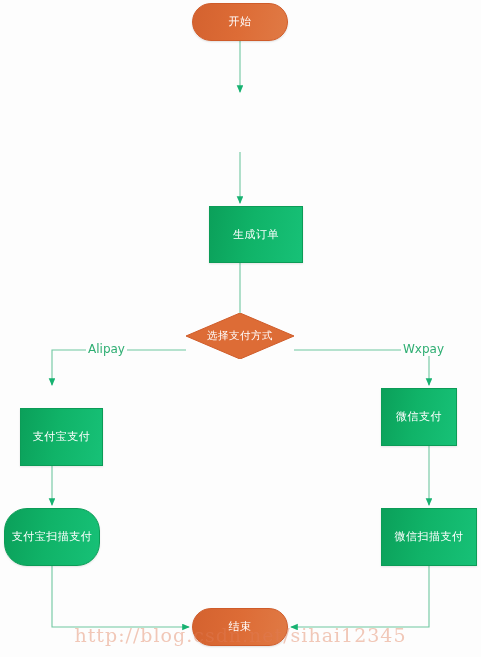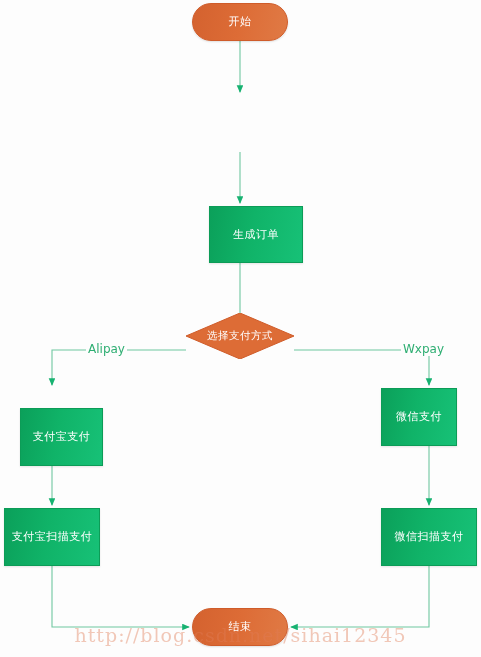--- a/index.html
+++ b/index.html
@@ -137,21 +137,21 @@
   </div>
 
   <div class="node node-process" style="left:20px; top:388px; width:83px; height:58px;margin-top:20px;">
     <span>支付宝支付</span>
   </div>
 
   <div class="node node-process" style="left:381px; top:388px; width:76px; height:58px;">
     <span>微信支付</span>
   </div>
 
-  <div class="node node-process" style="left:4px; top:508px; width:96px; height:58px;">
+  <div class="node node-process" style="left:4px; top:508px; width:96px; height:58px;border-radius:23px;">
     <span>支付宝扫描支付</span>
   </div>
 
   <div class="node node-terminal" style="left:192px; top:608px; width:96px; height:38px;">
     <span>结束</span>
   </div>
 
   <div class="node node-process" style="left:381px; top:508px; width:96px; height:58px;">
     <span>微信扫描支付</span>
   </div>

